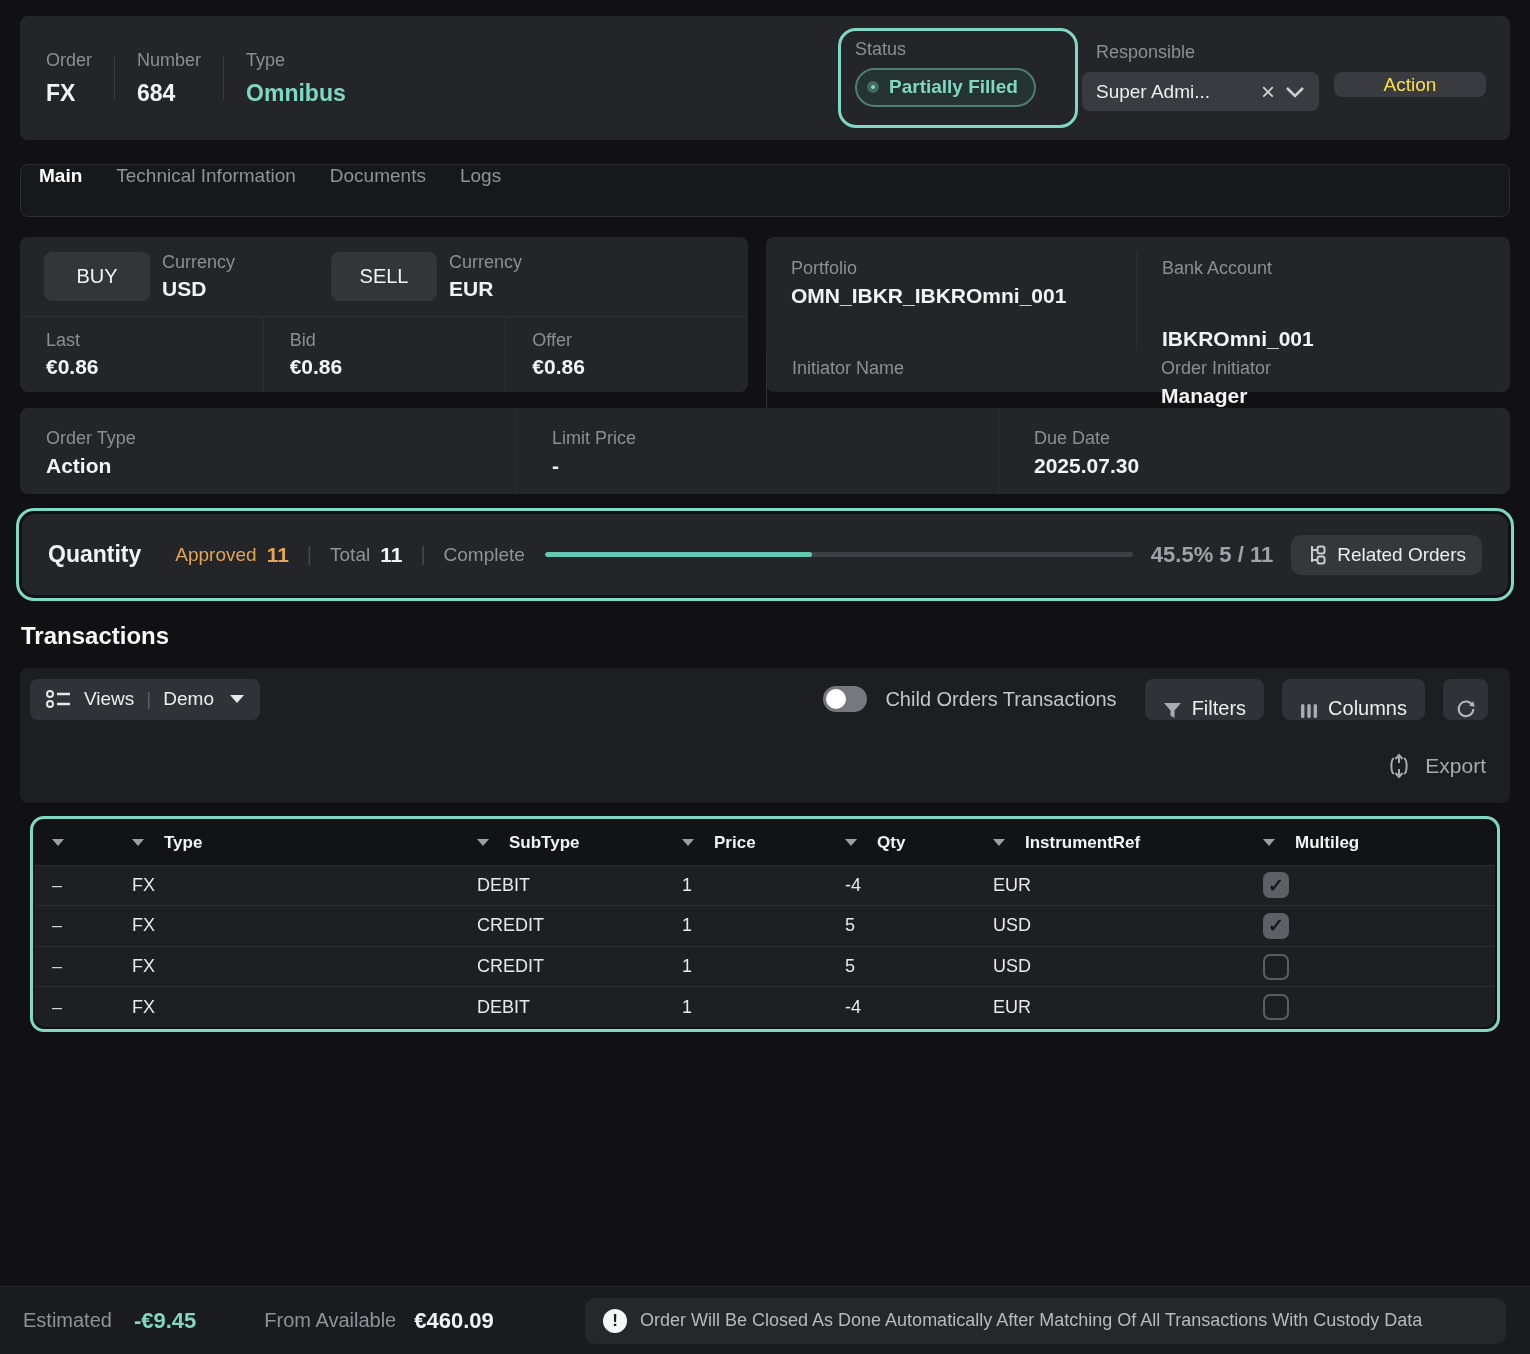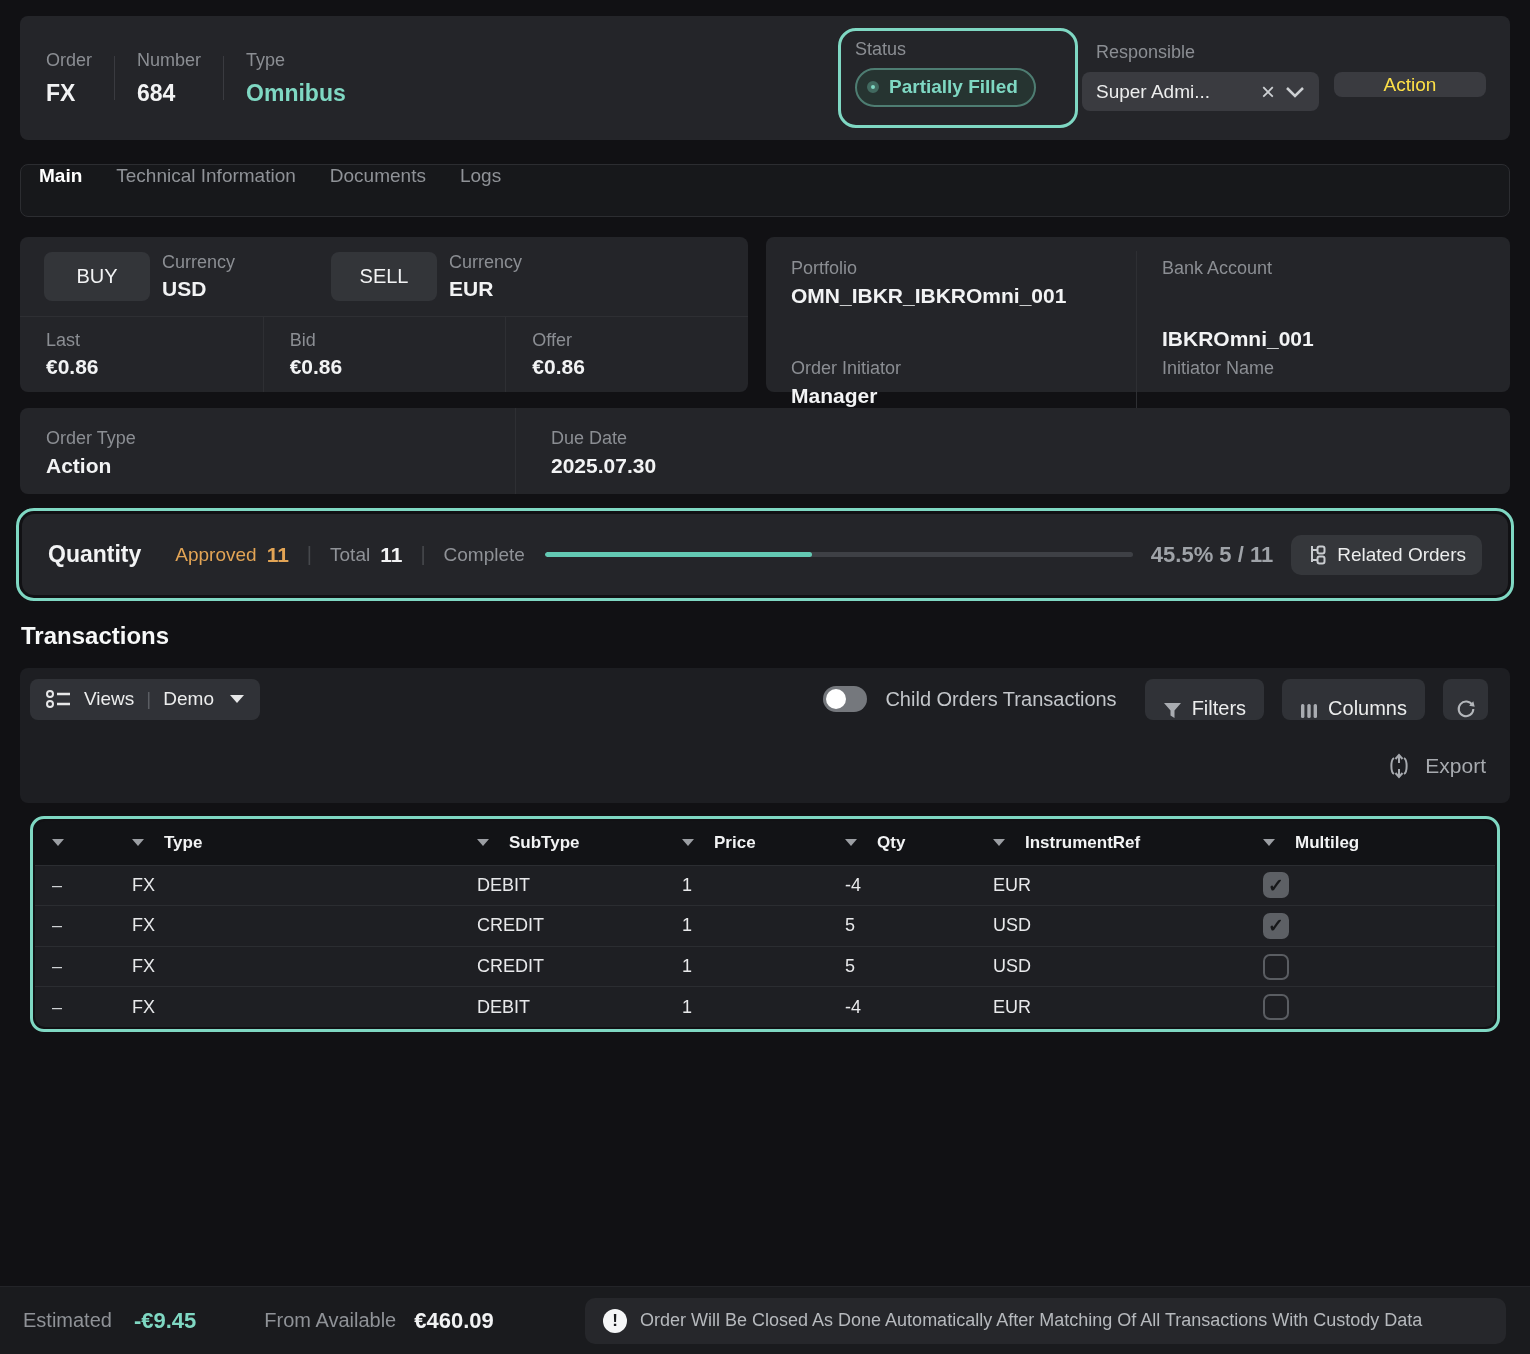--- a/index.html
+++ b/index.html
@@ -231,35 +231,39 @@
 
     <div class="panel info-panel">
       <div class="info-cell">
         <span class="label">Portfolio</span>
         <span class="value">OMN_IBKR_IBKROmni_001</span>
       </div>
       <div class="info-cell c2">
         <span class="label">Bank Account</span>
         <span class="value">IBKROmni_001</span>
       </div>
+      <div class="info-cell c2">
+        <span class="label">Initiator Name</span>
+        <span class="value">Super Admin</span>
+      </div>
       <div class="info-cell">
         <span class="label">Order Initiator</span>
         <span class="value">Manager</span>
-      </div>
-      <div class="info-cell c2">
-        <span class="label">Initiator Name</span>
-        <span class="value">Super Admin</span>
       </div>
     </div>
   </div>
 
   <div class="orderrow">
     <div class="ocell o1">
       <span class="label">Order Type</span>
       <span class="value">Action</span>
+    </div>
+    <div class="ocell o2">
+      <span class="label">Limit Price</span>
+      <span class="value">-</span>
     </div>
     <div class="ocell o3">
       <span class="label">Due Date</span>
       <span class="value">2025.07.30</span>
     </div>
   </div>
 
   <div class="qty-annot">
     <div class="qty-inner">
       <span class="qty-title">Quantity</span>

